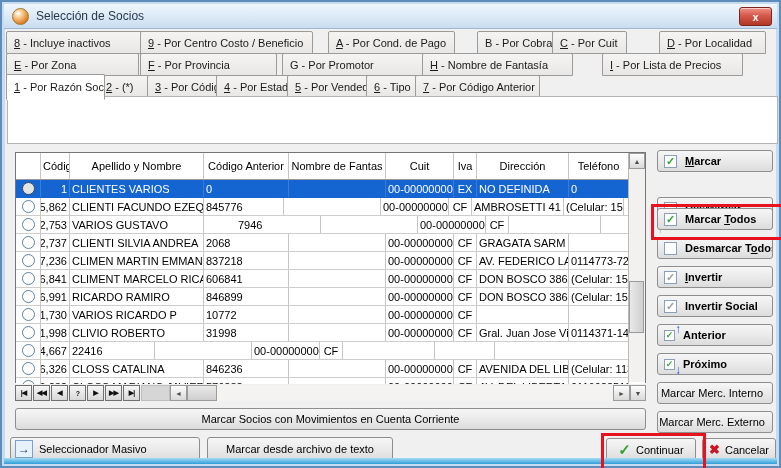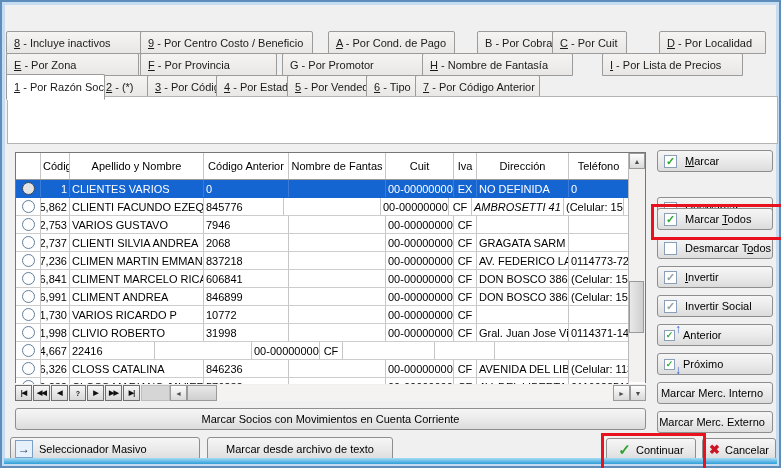--- a/index.html
+++ b/index.html
@@ -37,36 +37,41 @@
   .vthumb{position:absolute;left:0;top:128px;width:15px;height:52px;background:linear-gradient(90deg,#e9e9e9,#cfcfcf);border:1px solid #9a9a9a;box-sizing:border-box;}
   .navstrip{position:absolute;left:13px;top:382px;width:631px;height:18px;display:flex;align-items:center;background:#f0f0f0;}
   .navbtn{width:17px;height:16px;margin-right:1px;background:linear-gradient(#f6f6f6,#d8d8d8);border:1px solid #707070;box-sizing:border-box;display:flex;align-items:center;justify-content:center;font-size:7px;font-weight:bold;color:#111;letter-spacing:-1px;overflow:hidden;}
   .navspacer{width:29px;height:16px;background:#d6d6d6;border:1px solid #bdbdbd;box-sizing:border-box;}
   .htrack{flex:1;height:16px;background:#f4f3f2;position:relative;display:flex;align-items:center;}
   .hthumb{position:absolute;left:17px;width:30px;height:16px;background:linear-gradient(#e9e9e9,#cfcfcf);border:1px solid #9a9a9a;box-sizing:border-box;}
   
   .btn{background:linear-gradient(#f6f6f6,#e9e9e9 55%,#dcdcdc);border:1px solid #8e8e8e;border-radius:3px;color:#000;display:flex;align-items:center;font-size:11px;box-sizing:border-box;overflow:hidden;white-space:nowrap;}
   .btn .k{text-decoration:underline;}
   .side-btn{position:absolute;left:655px;width:116px;height:22px;padding-left:6px;}
-  .side-btn .lbl{margin-left:8px;}
+  .side-btn .lbl{margin-left:8px;font-weight:bold;}
   .side-btn.center{justify-content:center;padding-left:0;}
   .icbox{position:relative;width:13px;height:13px;border:1px solid #8aa0b8;background:#fff;display:flex;align-items:center;justify-content:center;font-size:11px;font-weight:bold;color:#2faa36;flex:0 0 auto;box-sizing:border-box;}
   .icbox.gray{color:#98a0a8;}
   .icbox.empty{color:transparent;}
   .icbox.stack::before{content:"";position:absolute;left:2px;top:-5px;width:11px;height:11px;border:1px solid #8aa0b8;background:#fff;z-index:-1;}
   .arrowglyph{position:absolute;font-weight:bold;color:#2a5bd7;font-size:12px;line-height:1;}
   .bigcheck{color:#2ea12e;font-size:15px;font-weight:bold;margin-right:5px;}
   .bigcross{color:#cc1422;font-size:13px;font-weight:bold;margin-right:5px;}
   .selicon{width:16px;height:16px;background:#e7f1fb;border:1px solid #7aa0c8;display:flex;align-items:center;justify-content:center;color:#18345c;font-weight:bold;font-size:12px;margin-right:6px;flex:0 0 auto;}
   .redbox{position:absolute;border:3px solid #e8121f;background:transparent;z-index:20;}
 </style>
 </head>
 <body>
 
 <div class="window">
+  <div class="titlebar">
+    <div class="appicon"></div>
+    <div class="title">Selección de Socios</div>
+    <div class="closebtn">x</div>
+  </div>
 
   <div class="tab" style="left:4px;top:29px;width:130px;">
       <span><span class="k">8</span><span> - Incluye inactivos</span></span>
     </div>
   <div class="tab" style="left:138px;top:29px;width:164px;">
       <span><span class="k">9</span><span> - Por Centro Costo / Beneficio</span></span>
     </div>
   <div class="tab" style="left:326px;top:29px;width:118px;">
       <span><span class="k">A</span><span> - Por Cond. de Pago</span></span>
     </div>
@@ -149,30 +154,30 @@
         <div class="trow">
           <div class="cell" style="width: 25px; justify-content: center;">
             <span class="radio"></span>
           </div>
           <div class="cell num" style="width: 29px;">45,862</div>
           <div class="cell" style="width: 134px;">CLIENTI FACUNDO EZEQU</div>
           <div class="cell" style="width: 80px;">845776</div>
           <div class="cell" style="width: 97px;"></div>
           <div class="cell" style="width: 68px;">00-00000000-0</div>
           <div class="cell ctr" style="width: 23px;">CF</div>
-          <div class="cell" style="width: 92px; font-style: italic;">AMBROSETTI 41</div>
+          <div class="cell" style="width: 92px;">AMBROSETTI 41</div>
           <div class="cell" style="width: 60px;">(Celular: 153</div>
         </div>
         <div class="trow">
           <div class="cell" style="width: 25px; justify-content: center;">
             <span class="radio"></span>
           </div>
           <div class="cell num" style="width: 29px;">72,753</div>
           <div class="cell" style="width: 134px;">VARIOS GUSTAVO</div>
-          <div class="cell" style="width: 85px;">7946</div>
+          <div class="cell" style="width: 85px; margin-left: 32px;">7946</div>
           <div class="cell" style="width: 97px;"></div>
           <div class="cell" style="width: 68px;">00-00000000-0</div>
           <div class="cell ctr" style="width: 23px;">CF</div>
           <div class="cell" style="width: 92px;"></div>
           <div class="cell" style="width: 60px;"></div>
         </div>
         <div class="trow">
           <div class="cell" style="width: 25px; justify-content: center;">
             <span class="radio"></span>
           </div>
@@ -209,21 +214,21 @@
           <div class="cell" style="width: 68px;">00-00000000-0</div>
           <div class="cell ctr" style="width: 23px;">CF</div>
           <div class="cell" style="width: 92px;">DON BOSCO 386</div>
           <div class="cell" style="width: 60px;">(Celular: 156</div>
         </div>
         <div class="trow">
           <div class="cell" style="width: 25px; justify-content: center;">
             <span class="radio"></span>
           </div>
           <div class="cell num" style="width: 29px;">46,991</div>
-          <div class="cell" style="width: 134px;">CLIMENT ANDREA</div>
+          <div class="cell" style="width: 134px;">RICARDO RAMIRO</div>
           <div class="cell" style="width: 85px;">846899</div>
           <div class="cell" style="width: 97px;"></div>
           <div class="cell" style="width: 68px;">00-00000000-0</div>
           <div class="cell ctr" style="width: 23px;">CF</div>
           <div class="cell" style="width: 92px;">DON BOSCO 386</div>
           <div class="cell" style="width: 60px;">(Celular: 156</div>
         </div>
         <div class="trow">
           <div class="cell" style="width: 25px; justify-content: center;">
             <span class="radio"></span>

